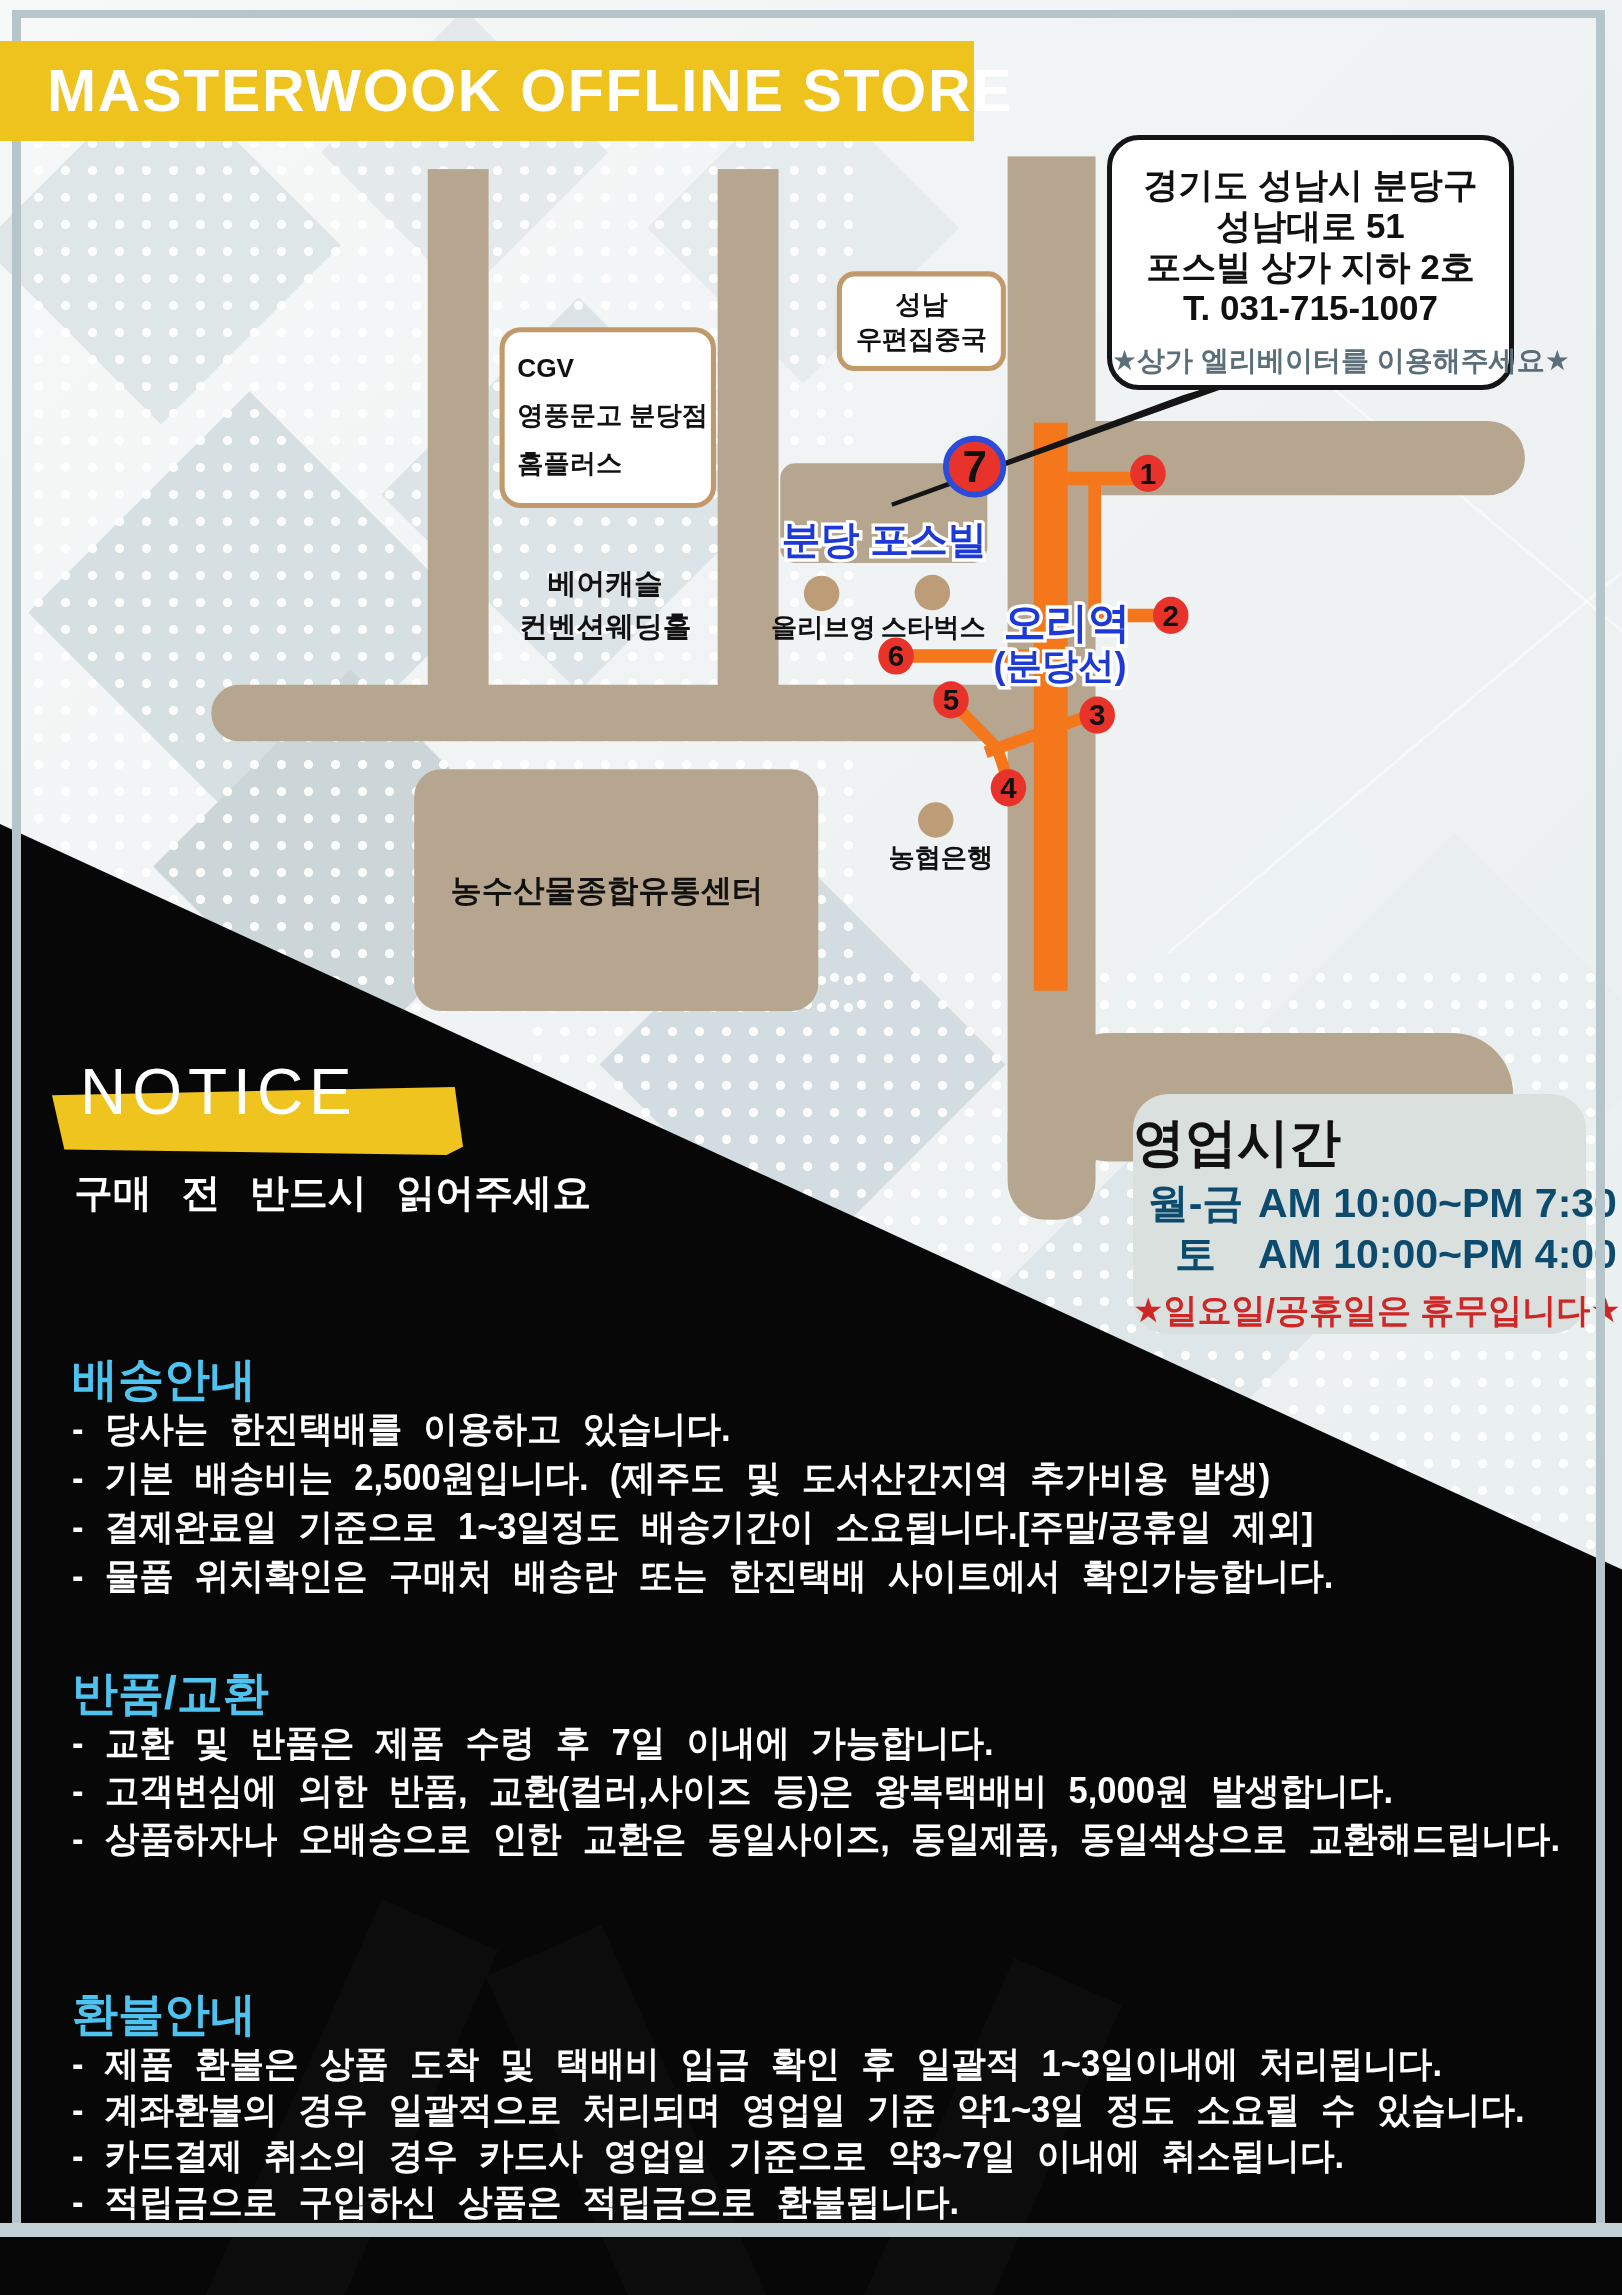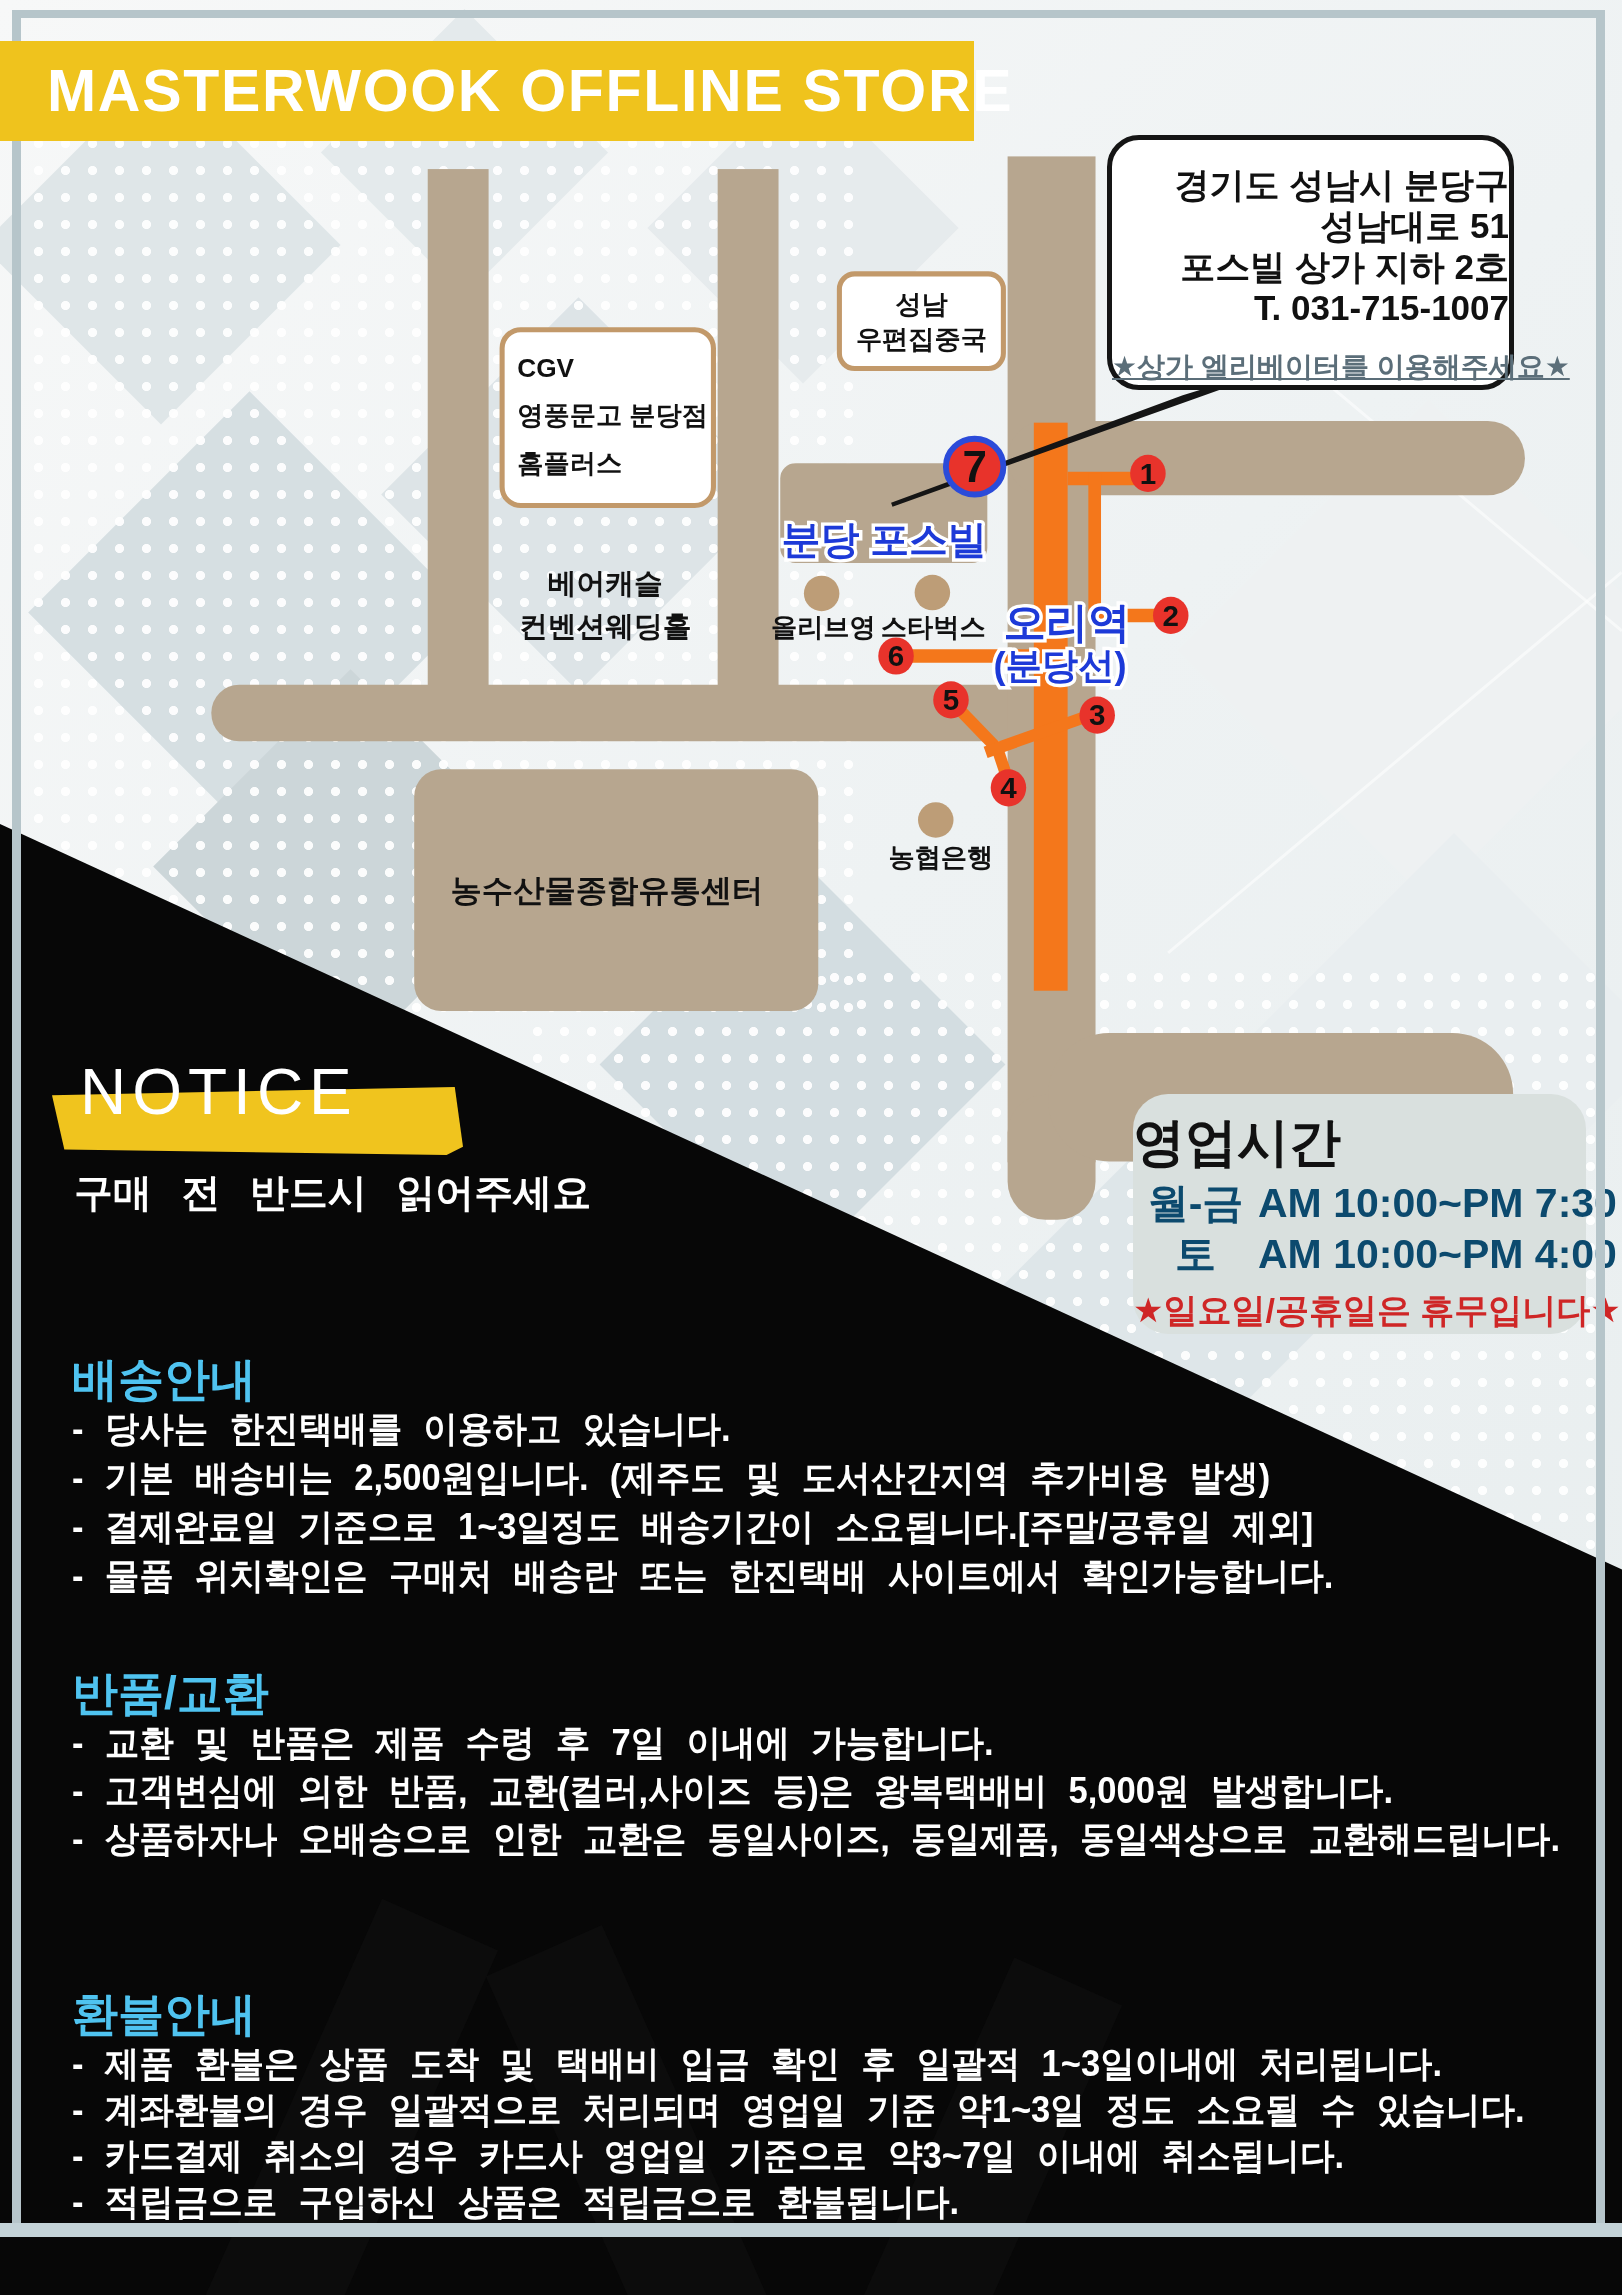--- a/index.html
+++ b/index.html
@@ -14,23 +14,23 @@
         background-size:27px 27px;}
   .xline{position:absolute;background:rgba(255,255,255,.55);}
   
   #titlebar{left:0;top:41px;width:974px;height:100px;z-index:9;}
   #titlebar .txt{position:absolute;left:47px;top:0;height:100px;line-height:100px;
       font-size:59px;font-weight:800;color:#fff;letter-spacing:1.7px;white-space:nowrap;}
   
   .frame{z-index:8;}
   
   #bubble{left:1107px;top:135px;width:407px;height:255px;background:#fff;border:5px solid #151515;
-          border-radius:32px;z-index:3;text-align:right;padding-top:24px;}
+          border-radius:32px;z-index:3;text-align:center;padding-top:24px;}
   #bubble .ln{font-size:35px;font-weight:800;color:#111;line-height:41px;white-space:nowrap;}
-  #bubble .note{margin-top:20px;font-size:28px;font-weight:800;color:#5b6e79;white-space:nowrap;text-decoration:underline;}
+  #bubble .note{margin-top:14px;font-size:28px;font-weight:800;color:#5b6e79;white-space:nowrap;}
   
   #mapsvg{position:absolute;left:0;top:0;z-index:2;}
   text{font-family:"Liberation Sans","DejaVu Sans",sans-serif;}
   .maplabel{font-weight:800;fill:#111;}
   .bluelabel{font-weight:800;fill:#1d3ad8;stroke:#fff;stroke-width:8px;paint-order:stroke;}
   .marker-num{font-weight:800;fill:#111;text-anchor:middle;}
   
   #blackzone{left:0;top:0;width:1623px;height:2295px;background:#070707;z-index:4;
              clip-path:polygon(0px 824px,1623px 1570px,1623px 2295px,0px 2295px);}
   .wm{position:absolute;background:#111;opacity:.55;}

